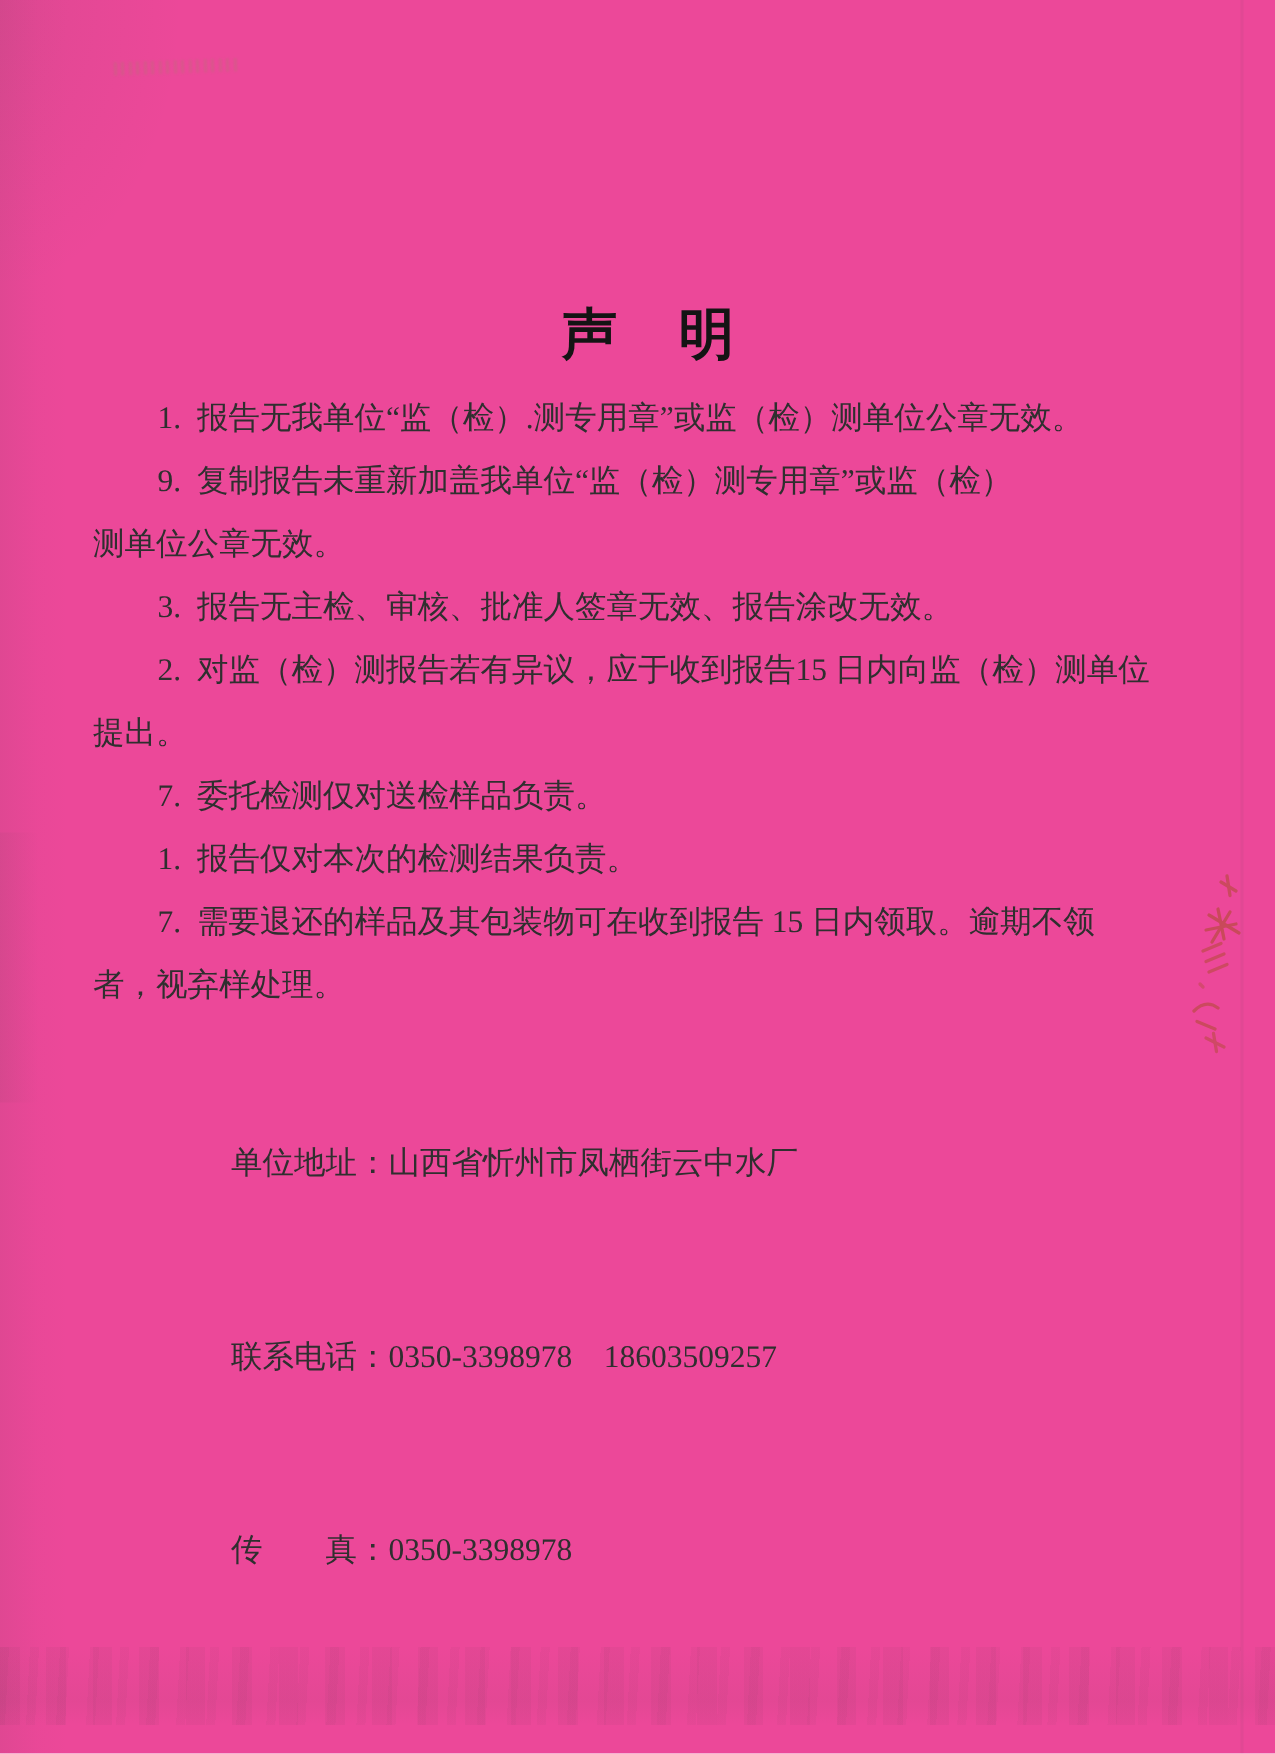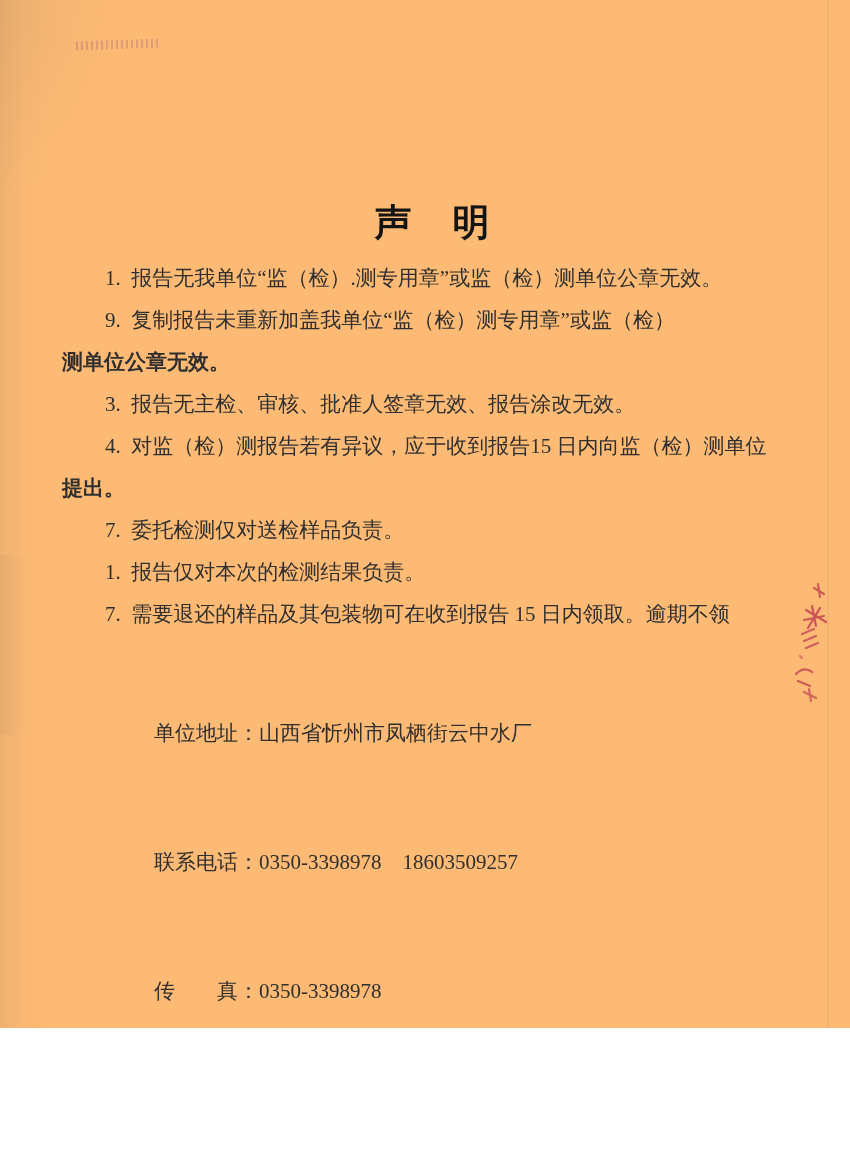--- a/index.html
+++ b/index.html
@@ -1,21 +1,21 @@
 <!DOCTYPE html>
 <html><head>
 <meta charset="utf-8">
 <style>
   html, body { margin: 0; padding: 0; background: #ffffff; }
   .sheet {
     position: relative;
     width: 850px;
-    height: 1028px;
+    height: 1169px;
     overflow: hidden;
-    background: #fdba74;
+    background: #ec4899;
     font-family: "Liberation Serif", "DejaVu Serif", serif;
   }
 
   
   .scan-edge-left {
     position: absolute; left: 0; top: 0; bottom: 0; width: 46px;
     background: linear-gradient(to right, rgba(60,60,60,0.07), rgba(60,60,60,0.015) 55%, rgba(0,0,0,0));
     pointer-events: none;
   }
   .scan-corner-tl {
@@ -68,21 +68,21 @@
     color: #141414;
     letter-spacing: 2px;
   }
   .line {
     font-size: 21px;
     line-height: 42px;
     white-space: pre;
     color: #2f2f2f;
   }
   .line.num  { padding-left: 43px; }
-  .line.cont { padding-left: 0; font-weight: bold; }
+  .line.cont { padding-left: 0; }
 
   .contact {
     margin-top: 34px;
     padding-left: 50px;
   }
   .contact-row {
     font-size: 21px;
     line-height: 43px;
     white-space: pre;
     color: #2f2f2f;
@@ -108,25 +108,26 @@
   <div class="scan-fold-line"></div>
   <div class="scan-smudge"></div>
 
   <div class="content">
     <h1 class="doc-title">声　明</h1>
 
     <div class="line num">1.  报告无我单位“监（检）.测专用章”或监（检）测单位公章无效。</div>
     <div class="line num">9.  复制报告未重新加盖我单位“监（检）测专用章”或监（检）</div>
     <div class="line cont">测单位公章无效。</div>
     <div class="line num">3.  报告无主检、审核、批准人签章无效、报告涂改无效。</div>
-    <div class="line num">4.  对监（检）测报告若有异议，应于收到报告15 日内向监（检）测单位</div>
+    <div class="line num">2.  对监（检）测报告若有异议，应于收到报告15 日内向监（检）测单位</div>
     <div class="line cont">提出。</div>
     <div class="line num">7.  委托检测仅对送检样品负责。</div>
     <div class="line num">1.  报告仅对本次的检测结果负责。</div>
     <div class="line num">7.  需要退还的样品及其包装物可在收到报告 15 日内领取。逾期不领</div>
+    <div class="line cont">者，视弃样处理。</div>
 
     <div class="contact">
       <div class="contact-row">
         <span class="contact-label">单位地址：</span><span class="contact-value">山西省忻州市凤栖街云中水厂</span>
       </div>
       <div class="contact-row">
         <span class="contact-label">联系电话：</span><span class="contact-value">0350-3398978    18603509257</span>
       </div>
       <div class="contact-row">
         <span class="contact-label">传　　真：</span><span class="contact-value">0350-3398978</span>

